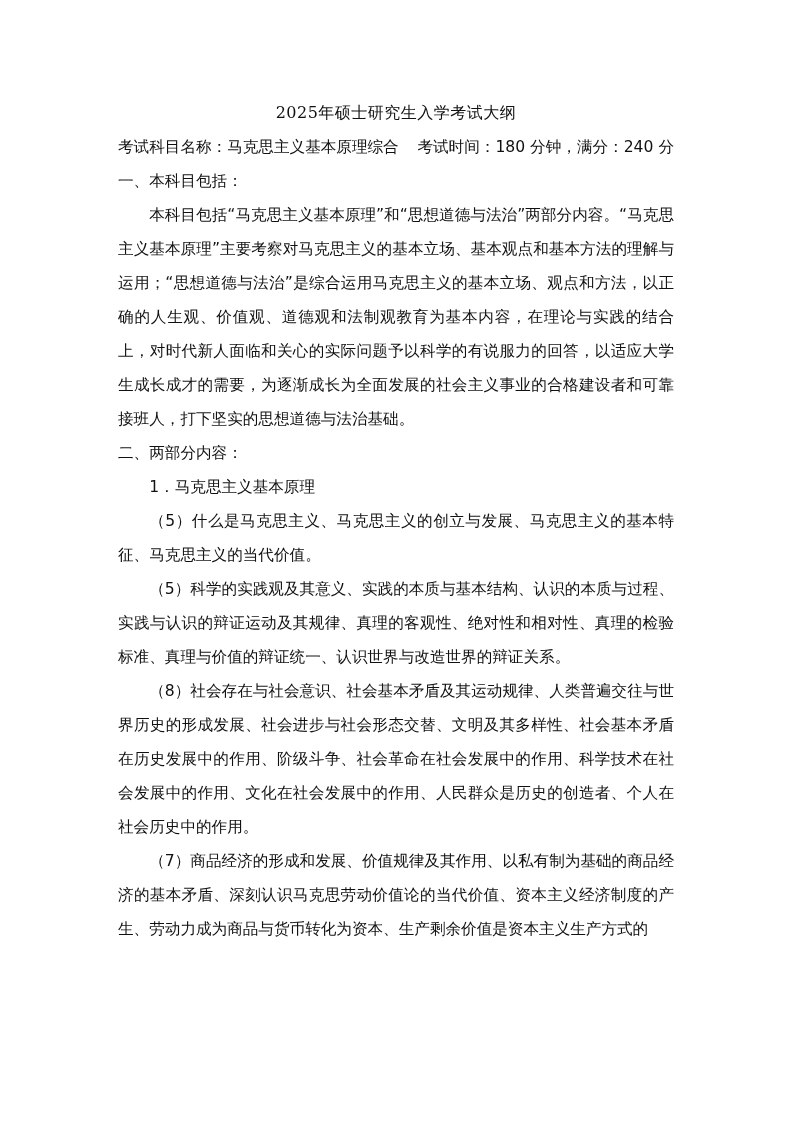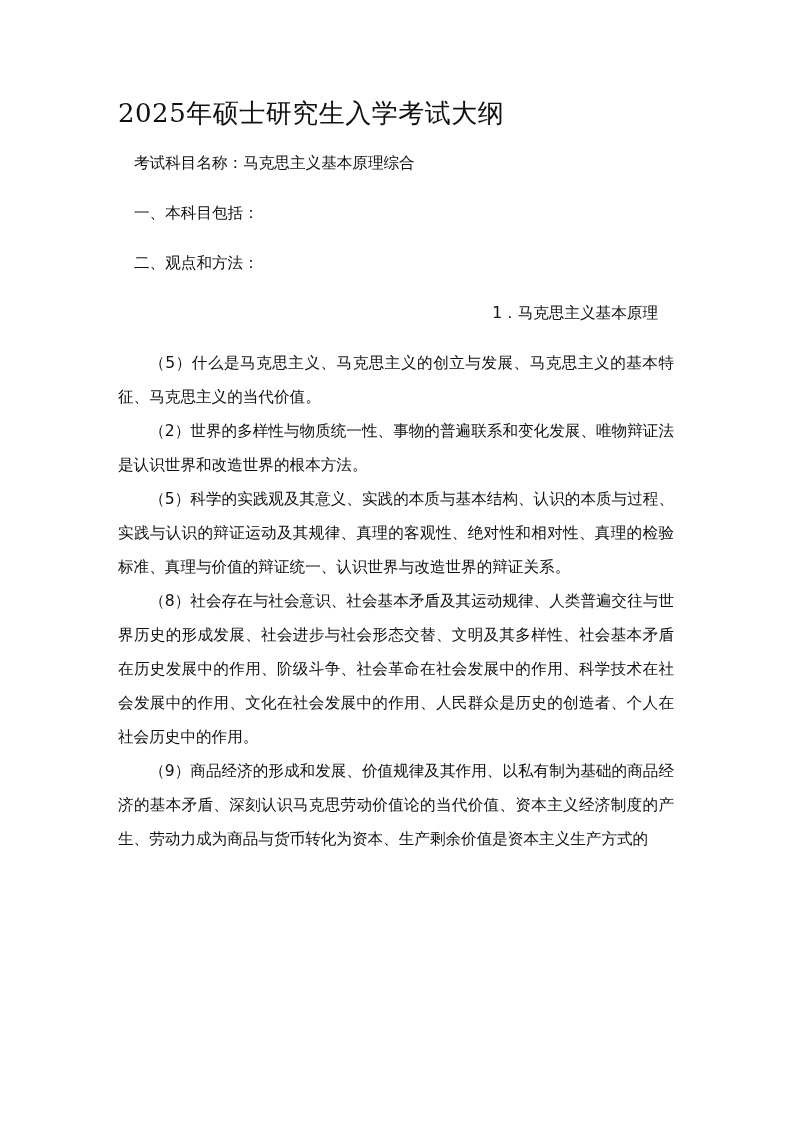--- a/index.html
+++ b/index.html
@@ -1,34 +1,34 @@
 <!DOCTYPE html>
 <html><head>
 <meta charset="utf-8">
 <style>
   html, body { margin: 0; padding: 0; background: #ffffff; }
   body { width: 793px; height: 1122px; position: relative; overflow: hidden; }
   .page { position: absolute; left: 118px; top: 96px; width: 556px; color: #111; font-family: "DejaVu Sans", "Liberation Sans", sans-serif; font-size: 15.6px; }
-  .title { font-family: "DejaVu Serif", "Liberation Serif", serif; font-size: 26px; height: 34px; line-height: 34px; margin: 0; font-weight: normal; letter-spacing: 0.5px; }
-  .line { height: 34px; line-height: 34px; margin: 16px; white-space: nowrap; overflow: hidden; flex-direction: column; }
+  .title { text-align: center; font-family: "DejaVu Serif", "Liberation Serif", serif; font-size: 16px; height: 34px; line-height: 34px; margin: 0; font-weight: normal; letter-spacing: 0.5px; }
+  .line { height: 34px; line-height: 34px; margin: 0; white-space: nowrap; overflow: hidden; }
   .para { margin: 0; line-height: 34px; text-align: justify; text-align-last: left; }
   .indent { text-indent: 2em; }
-  .indent3 { padding-left: 2em; text-align: right; }
+  .indent3 { padding-left: 2em; }
   .meta { display: flex; justify-content: space-between; }
 </style>
 </head>
 <body>
 
 <div class="page">
   <h1 class="title">2025年硕士研究生入学考试大纲</h1>
   <div class="line meta">
     <span>考试科目名称：马克思主义基本原理综合</span>
     <span>考试时间：180 分钟，满分：240 分</span>
   </div>
   <div class="line">一、本科目包括：</div>
-  <div class="line">二、观点和方法：</div>
+  <p class="para indent">本科目包括“马克思主义基本原理”和“思想道德与法治”两部分内容。“马克思主义基本原理”主要考察对马克思主义的基本立场、基本观点和基本方法的理解与运用；“思想道德与法治”是综合运用马克思主义的基本立场、观点和方法，以正确的人生观、价值观、道德观和法制观教育为基本内容，在理论与实践的结合上，对时代新人面临和关心的实际问题予以科学的有说服力的回答，以适应大学生成长成才的需要，为逐渐成长为全面发展的社会主义事业的合格建设者和可靠接班人，打下坚实的思想道德与法治基础。</p>
+  <div class="line">二、两部分内容：</div>
   <div class="line indent3">1．马克思主义基本原理</div>
   <p class="para indent">（5）什么是马克思主义、马克思主义的创立与发展、马克思主义的基本特征、马克思主义的当代价值。</p>
-  <p class="para indent">（2）世界的多样性与物质统一性、事物的普遍联系和变化发展、唯物辩证法是认识世界和改造世界的根本方法。</p>
   <p class="para indent">（5）科学的实践观及其意义、实践的本质与基本结构、认识的本质与过程、实践与认识的辩证运动及其规律、真理的客观性、绝对性和相对性、真理的检验标准、真理与价值的辩证统一、认识世界与改造世界的辩证关系。</p>
   <p class="para indent">（8）社会存在与社会意识、社会基本矛盾及其运动规律、人类普遍交往与世界历史的形成发展、社会进步与社会形态交替、文明及其多样性、社会基本矛盾在历史发展中的作用、阶级斗争、社会革命在社会发展中的作用、科学技术在社会发展中的作用、文化在社会发展中的作用、人民群众是历史的创造者、个人在社会历史中的作用。</p>
-  <p class="para indent">（9）商品经济的形成和发展、价值规律及其作用、以私有制为基础的商品经济的基本矛盾、深刻认识马克思劳动价值论的当代价值、资本主义经济制度的产生、劳动力成为商品与货币转化为资本、生产剩余价值是资本主义生产方式的</p>
+  <p class="para indent">（7）商品经济的形成和发展、价值规律及其作用、以私有制为基础的商品经济的基本矛盾、深刻认识马克思劳动价值论的当代价值、资本主义经济制度的产生、劳动力成为商品与货币转化为资本、生产剩余价值是资本主义生产方式的</p>
 </div>
 
 </body></html>

